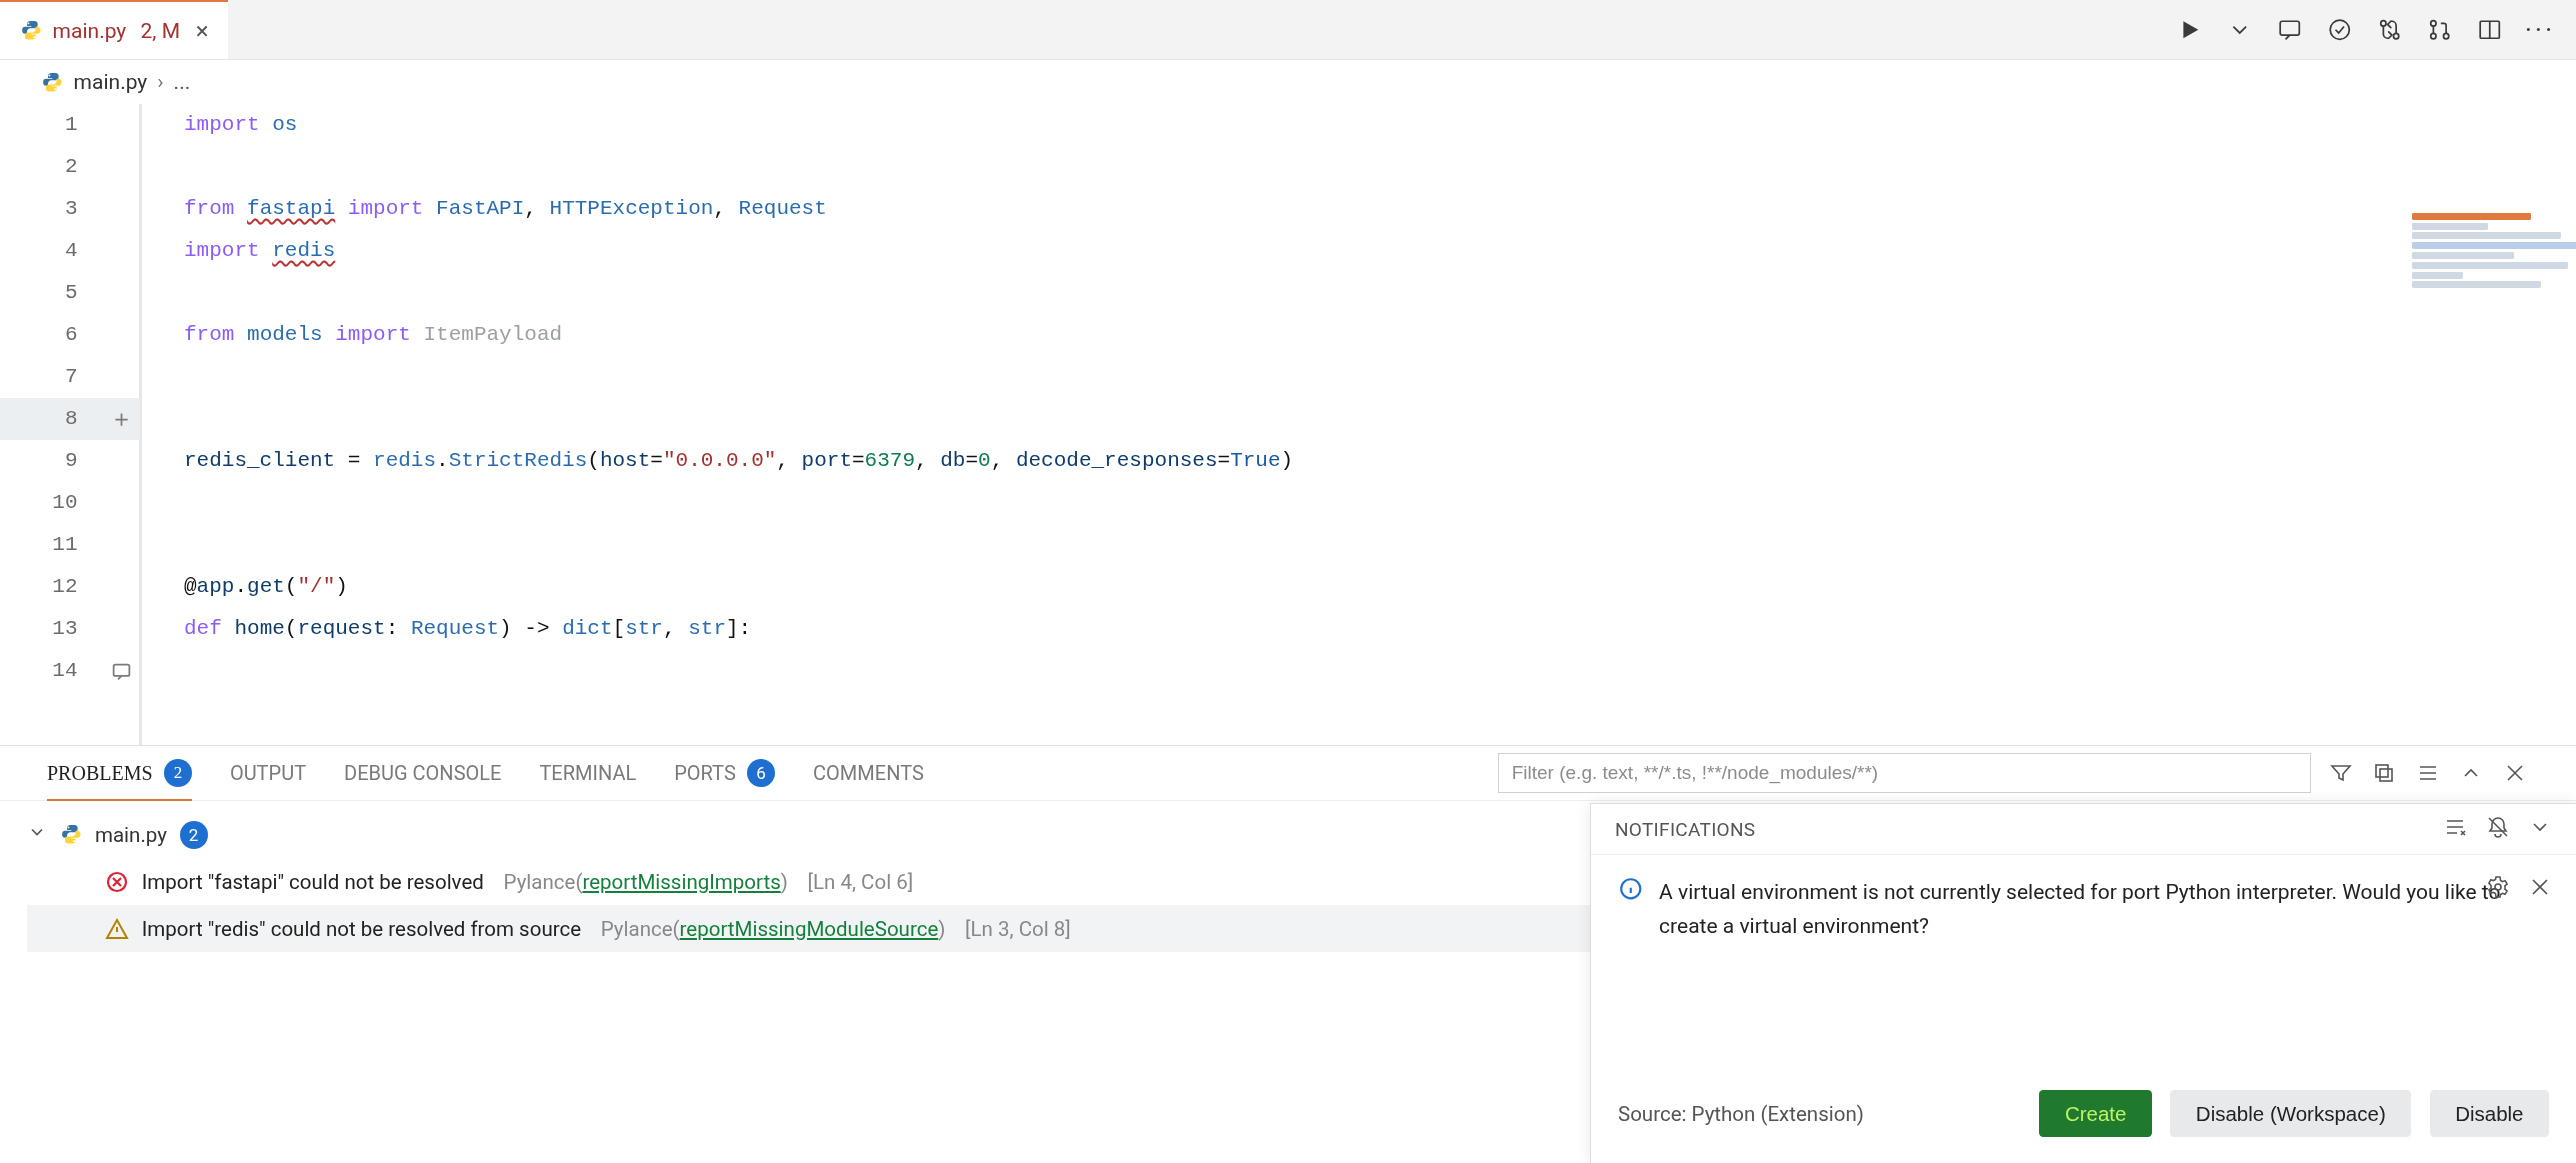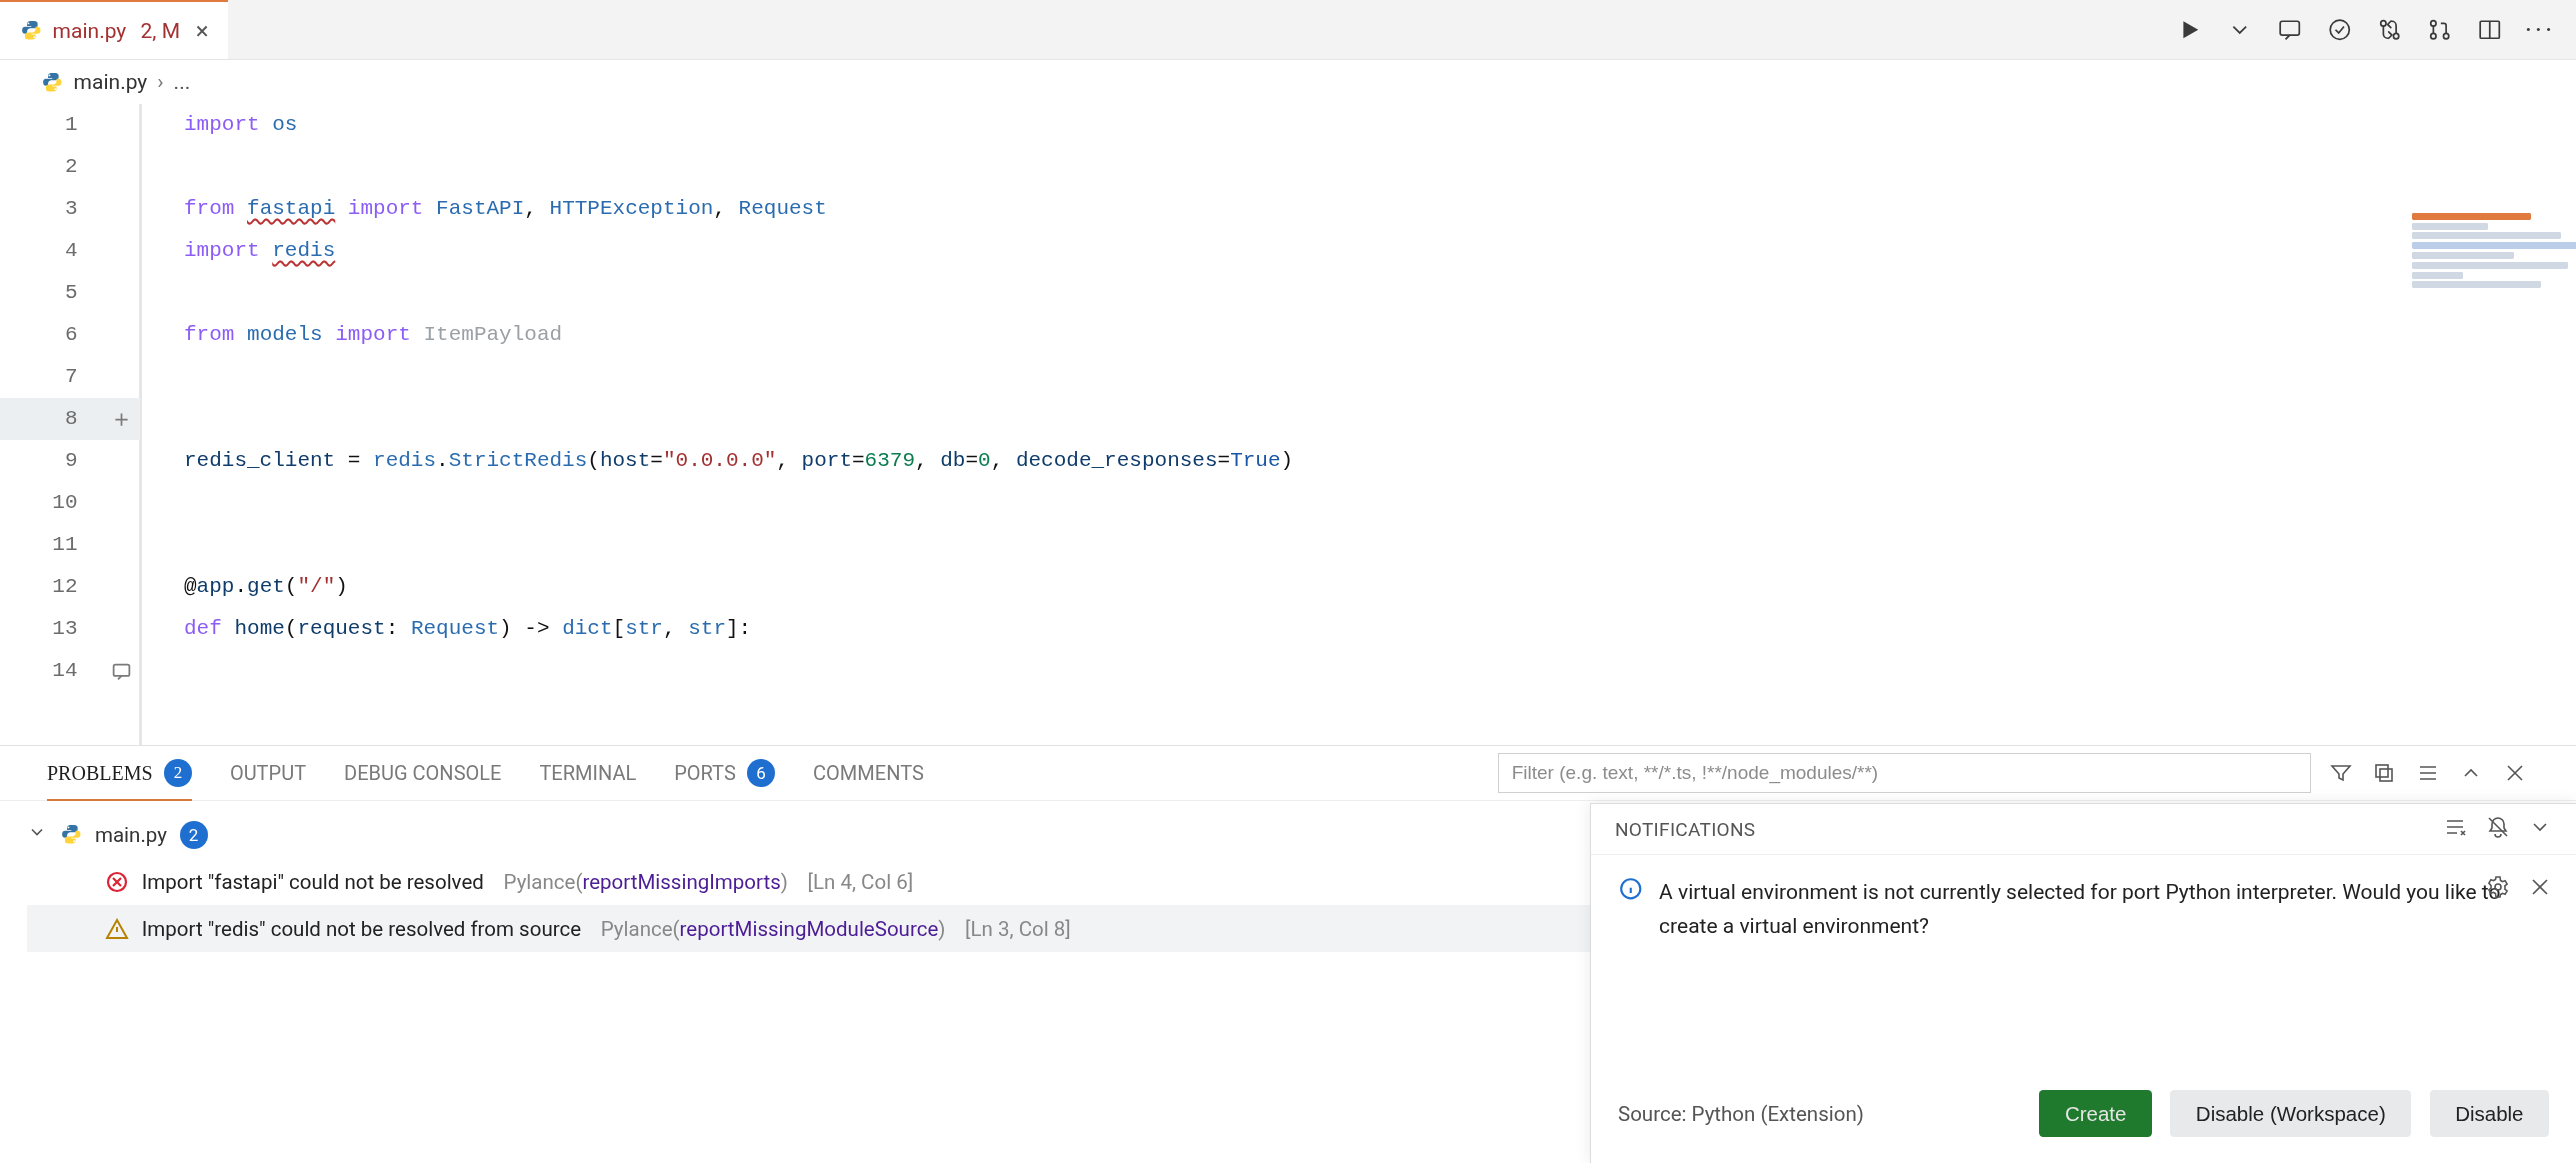--- a/index.html
+++ b/index.html
@@ -179,21 +179,21 @@
     display: flex; align-items: center; gap: 12.7px;
     height: 47px; padding-left: 78px;
     font-size: 20.5px;
   }
   .problem-row.sel { background: #f1f3f5; }
   .sev-icon { width: 24px; height: 24px; display:inline-flex; align-items:center; justify-content:center; }
   .sev-err svg { stroke:#d23; fill:none; stroke-width:2.2; }
   .sev-warn svg { stroke:#b88200; fill:none; stroke-width:2; }
   .prob-msg { color: #222; }
   .prob-src { color: #888; margin-left: 7px; }
-  .prob-src a { color: #4c1d95; }
+  .prob-src a { color: #15803d; text-decoration: underline; }
   .prob-loc { color: #888; margin-left: 7px; }
 
   
   .notif {
     position: absolute;
     right: 0; bottom: 0;
     width: 986px; height: 361px;
     background: #fff;
     border-top: 0.7px solid #dcdcdc;
     border-left: 0.7px solid #dcdcdc;
@@ -220,21 +220,21 @@
   .notif-footer {
     display: flex; align-items: center; gap: 18.4px;
     padding: 0 27px 27px 27px;
   }
   .notif-source { color: #555; font-size: 20.5px; flex: 1; }
   .btn {
     height: 47px; padding: 0 25.5px; border-radius: 4.2px; border: none;
     font-size: 20.5px; cursor: pointer;
     background: #e7e9eb; color: #222;
   }
-  .btn.primary { background: #1f7a2e; color: #e5e5e5; }
+  .btn.primary { background: #1f7a2e; color: #bef264; }
 </style>
 </head>
 <body>
 
 <div class="tab-bar">
   <div class="tabs">
     <div class="tab">
       <span class="python-icon">
         <svg viewBox="0 0 32 32">
             <path fill="#3673a5" d="M15 3c-4 0-5 2-5 4v3h6v1H7c-2 0-4 1-4 5s2 5 4 5h3v-3c0-3 2-5 5-5h6c2 0 4-1 4-4V7c0-2-1-4-5-4h-5zm-3 2a1.3 1.3 0 1 1 0 2.6 1.3 1.3 0 0 1 0-2.6z"></path>

